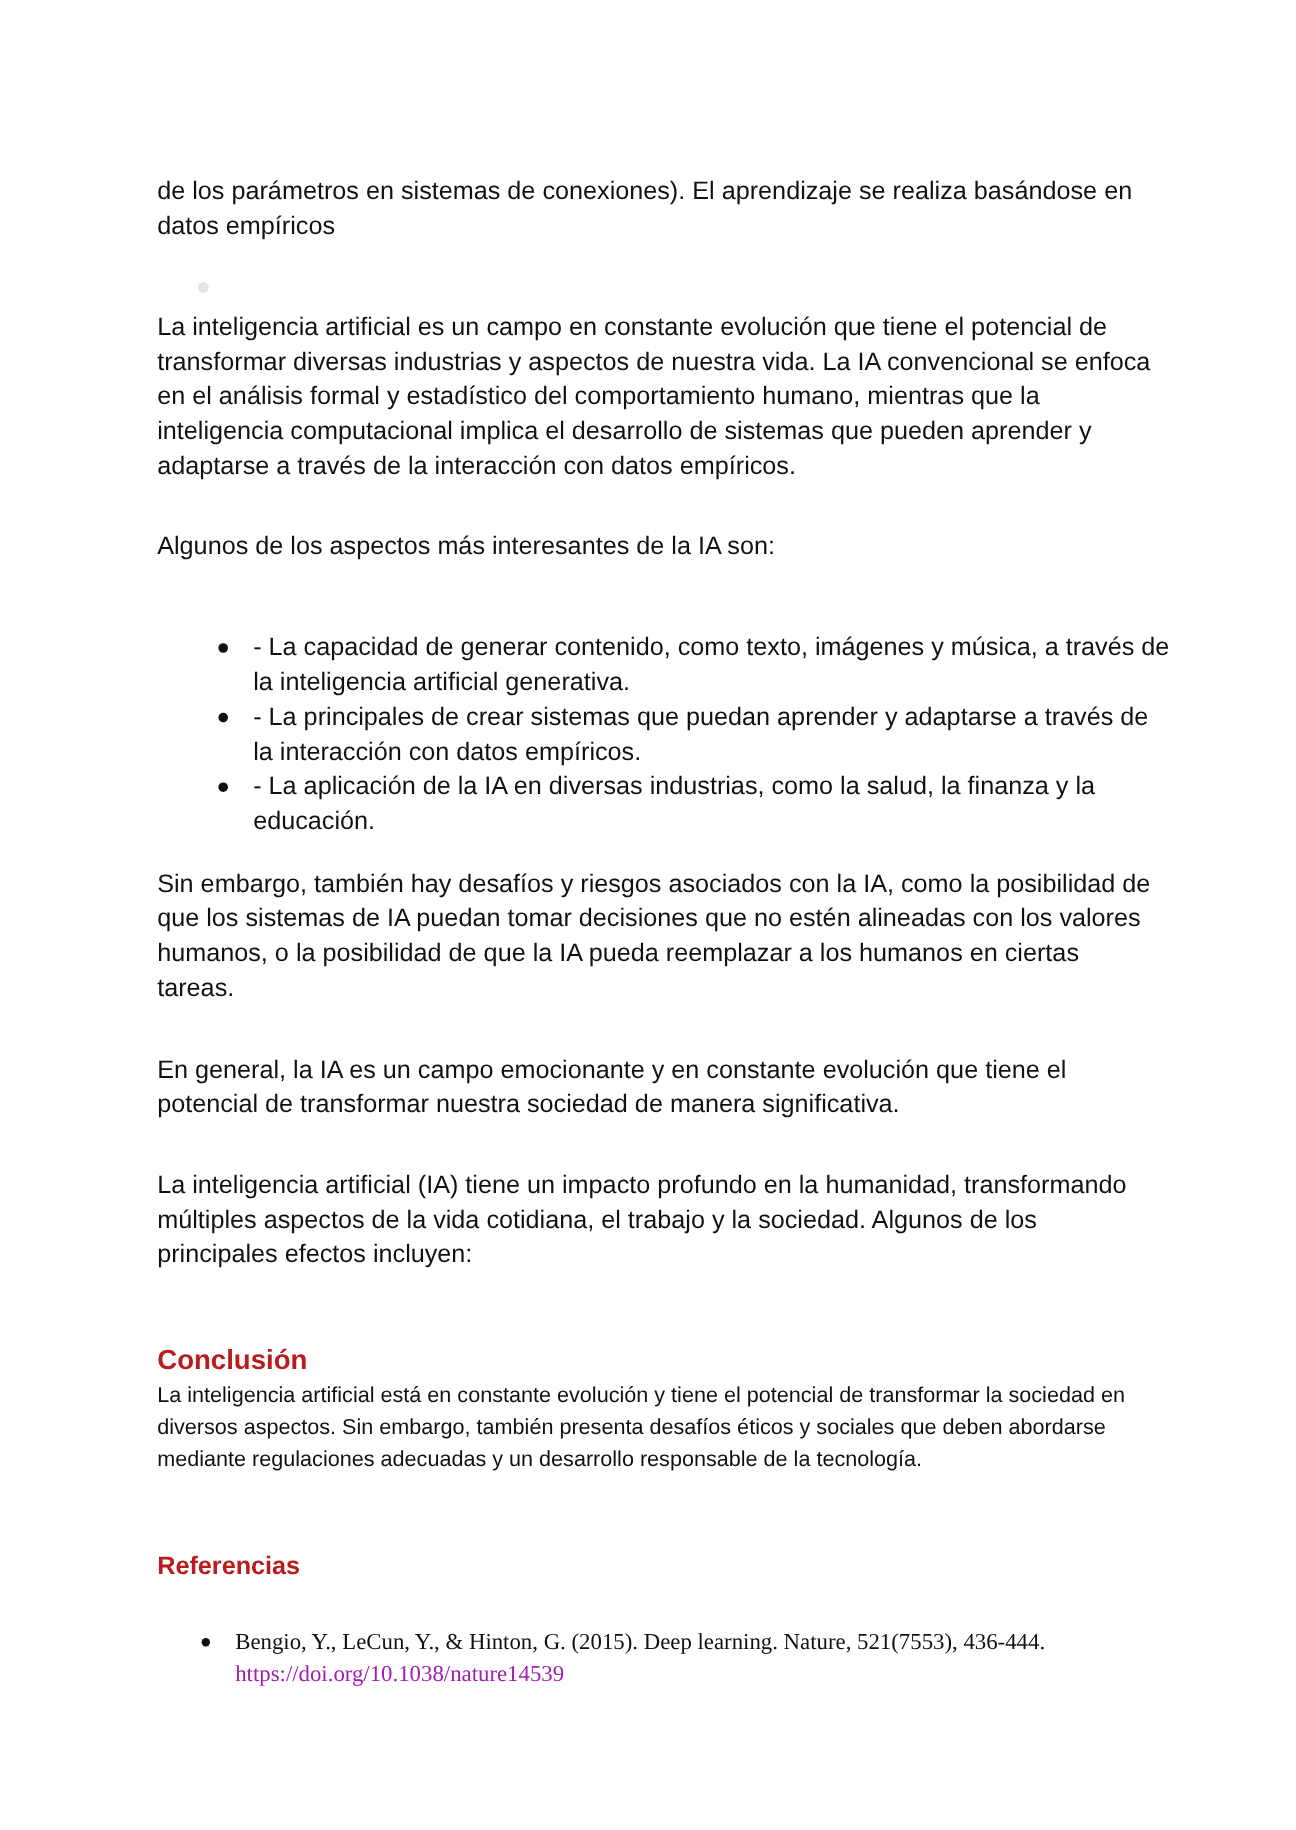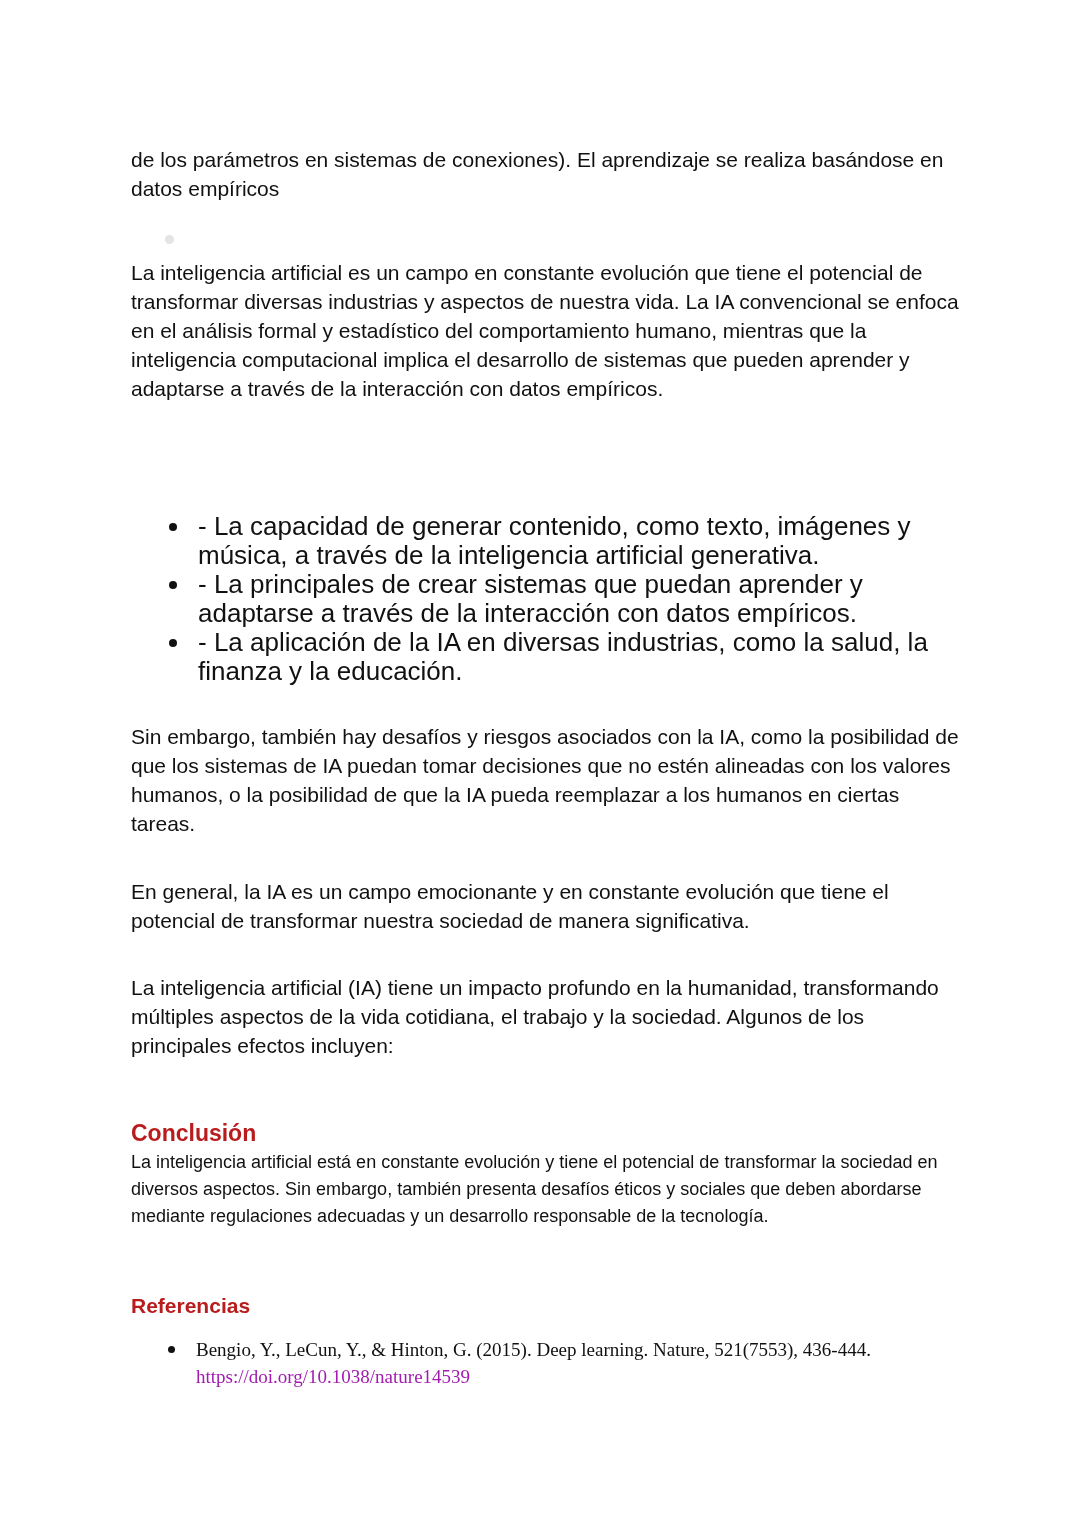--- a/index.html
+++ b/index.html
@@ -37,24 +37,24 @@
       top: 219px;
       width: 9px;
       height: 9px;
       border-radius: 50%;
       background: #e4e4e4;
     }
     ul.bullets {
       position: absolute;
       left: 131px;
       width: 830px;
-      margin: 2px;
+      margin: 15px;
       padding: 0;
       list-style: none;
-      font-size: 26px;
+      font-size: 21px;
       line-height: 29px;
       color: #111111;
     }
     ul.bullets li {
       position: relative;
       padding-left: 65px;
       margin: 0;
     }
     ul.bullets li .dot {
       position: absolute;
@@ -102,20 +102,21 @@
       padding: 0;
       list-style: none;
       font-family: "Liberation Serif", serif;
       font-size: 19px;
       line-height: 27px;
       color: #111111;
     }
     ul.refs li {
       position: relative;
       padding-left: 65px;
+      margin-top: 19px;
     }
     ul.refs li .dot {
       position: absolute;
       left: 37px;
       top: 10px;
       width: 7px;
       height: 7px;
       border-radius: 50%;
       background: #111111;
     }
@@ -128,20 +129,21 @@
 <body>
 
 <div class="page">
 
   <p class="block" style="top:129px;">de los parámetros en sistemas de conexiones). El aprendizaje se realiza basándose en datos empíricos</p>
 
   <span class="faint-bullet"></span>
 
   <p class="block" style="top:242px;">La inteligencia artificial es un campo en constante evolución que tiene el potencial de transformar diversas industrias y aspectos de nuestra vida. La IA convencional se enfoca en el análisis formal y estadístico del comportamiento humano, mientras que la inteligencia computacional implica el desarrollo de sistemas que pueden aprender y adaptarse a través de la interacción con datos empíricos.</p>
 
+  <p class="block" style="top:425px;">Algunos de los aspectos más interesantes de la IA son:</p>
 
   <ul class="bullets" style="top:494px;">
     <li>
       <span class="dot"></span>
       <span>- La capacidad de generar contenido, como texto, imágenes y música, a través de la inteligencia artificial generativa.</span>
     </li>
     <li>
       <span class="dot"></span>
       <span>- La principales de crear sistemas que puedan aprender y adaptarse a través de la interacción con datos empíricos.</span>
     </li>

